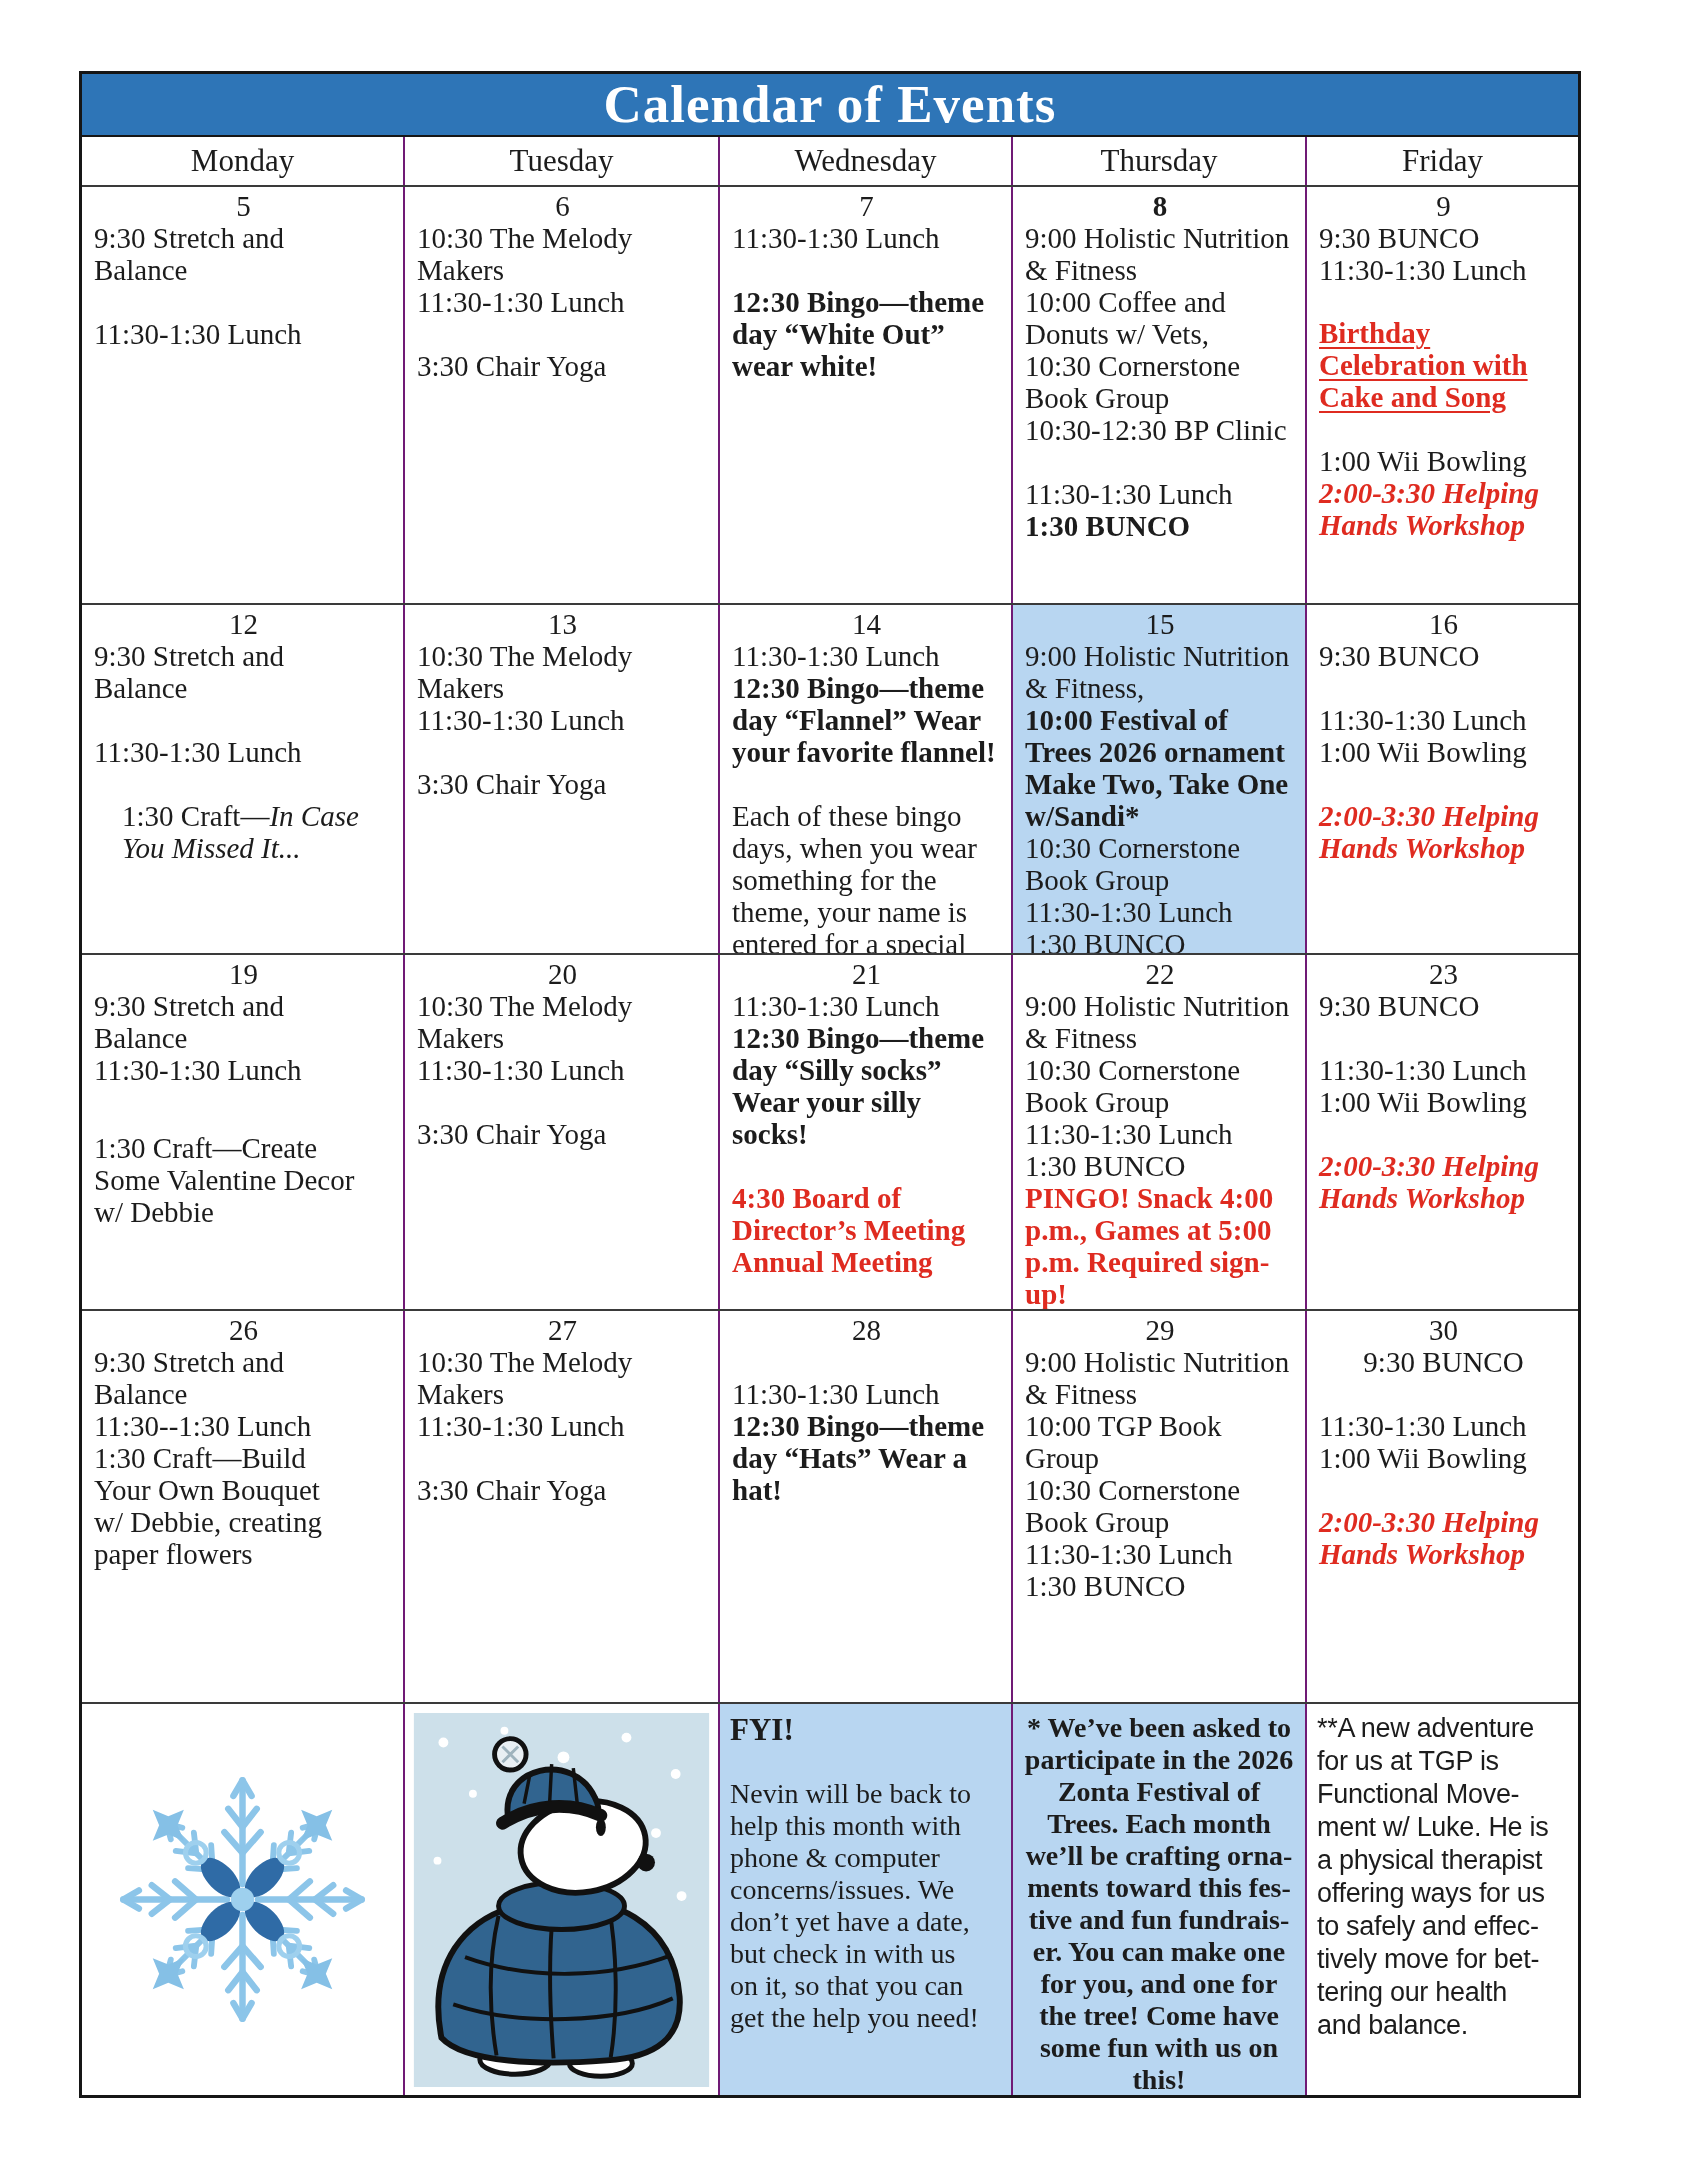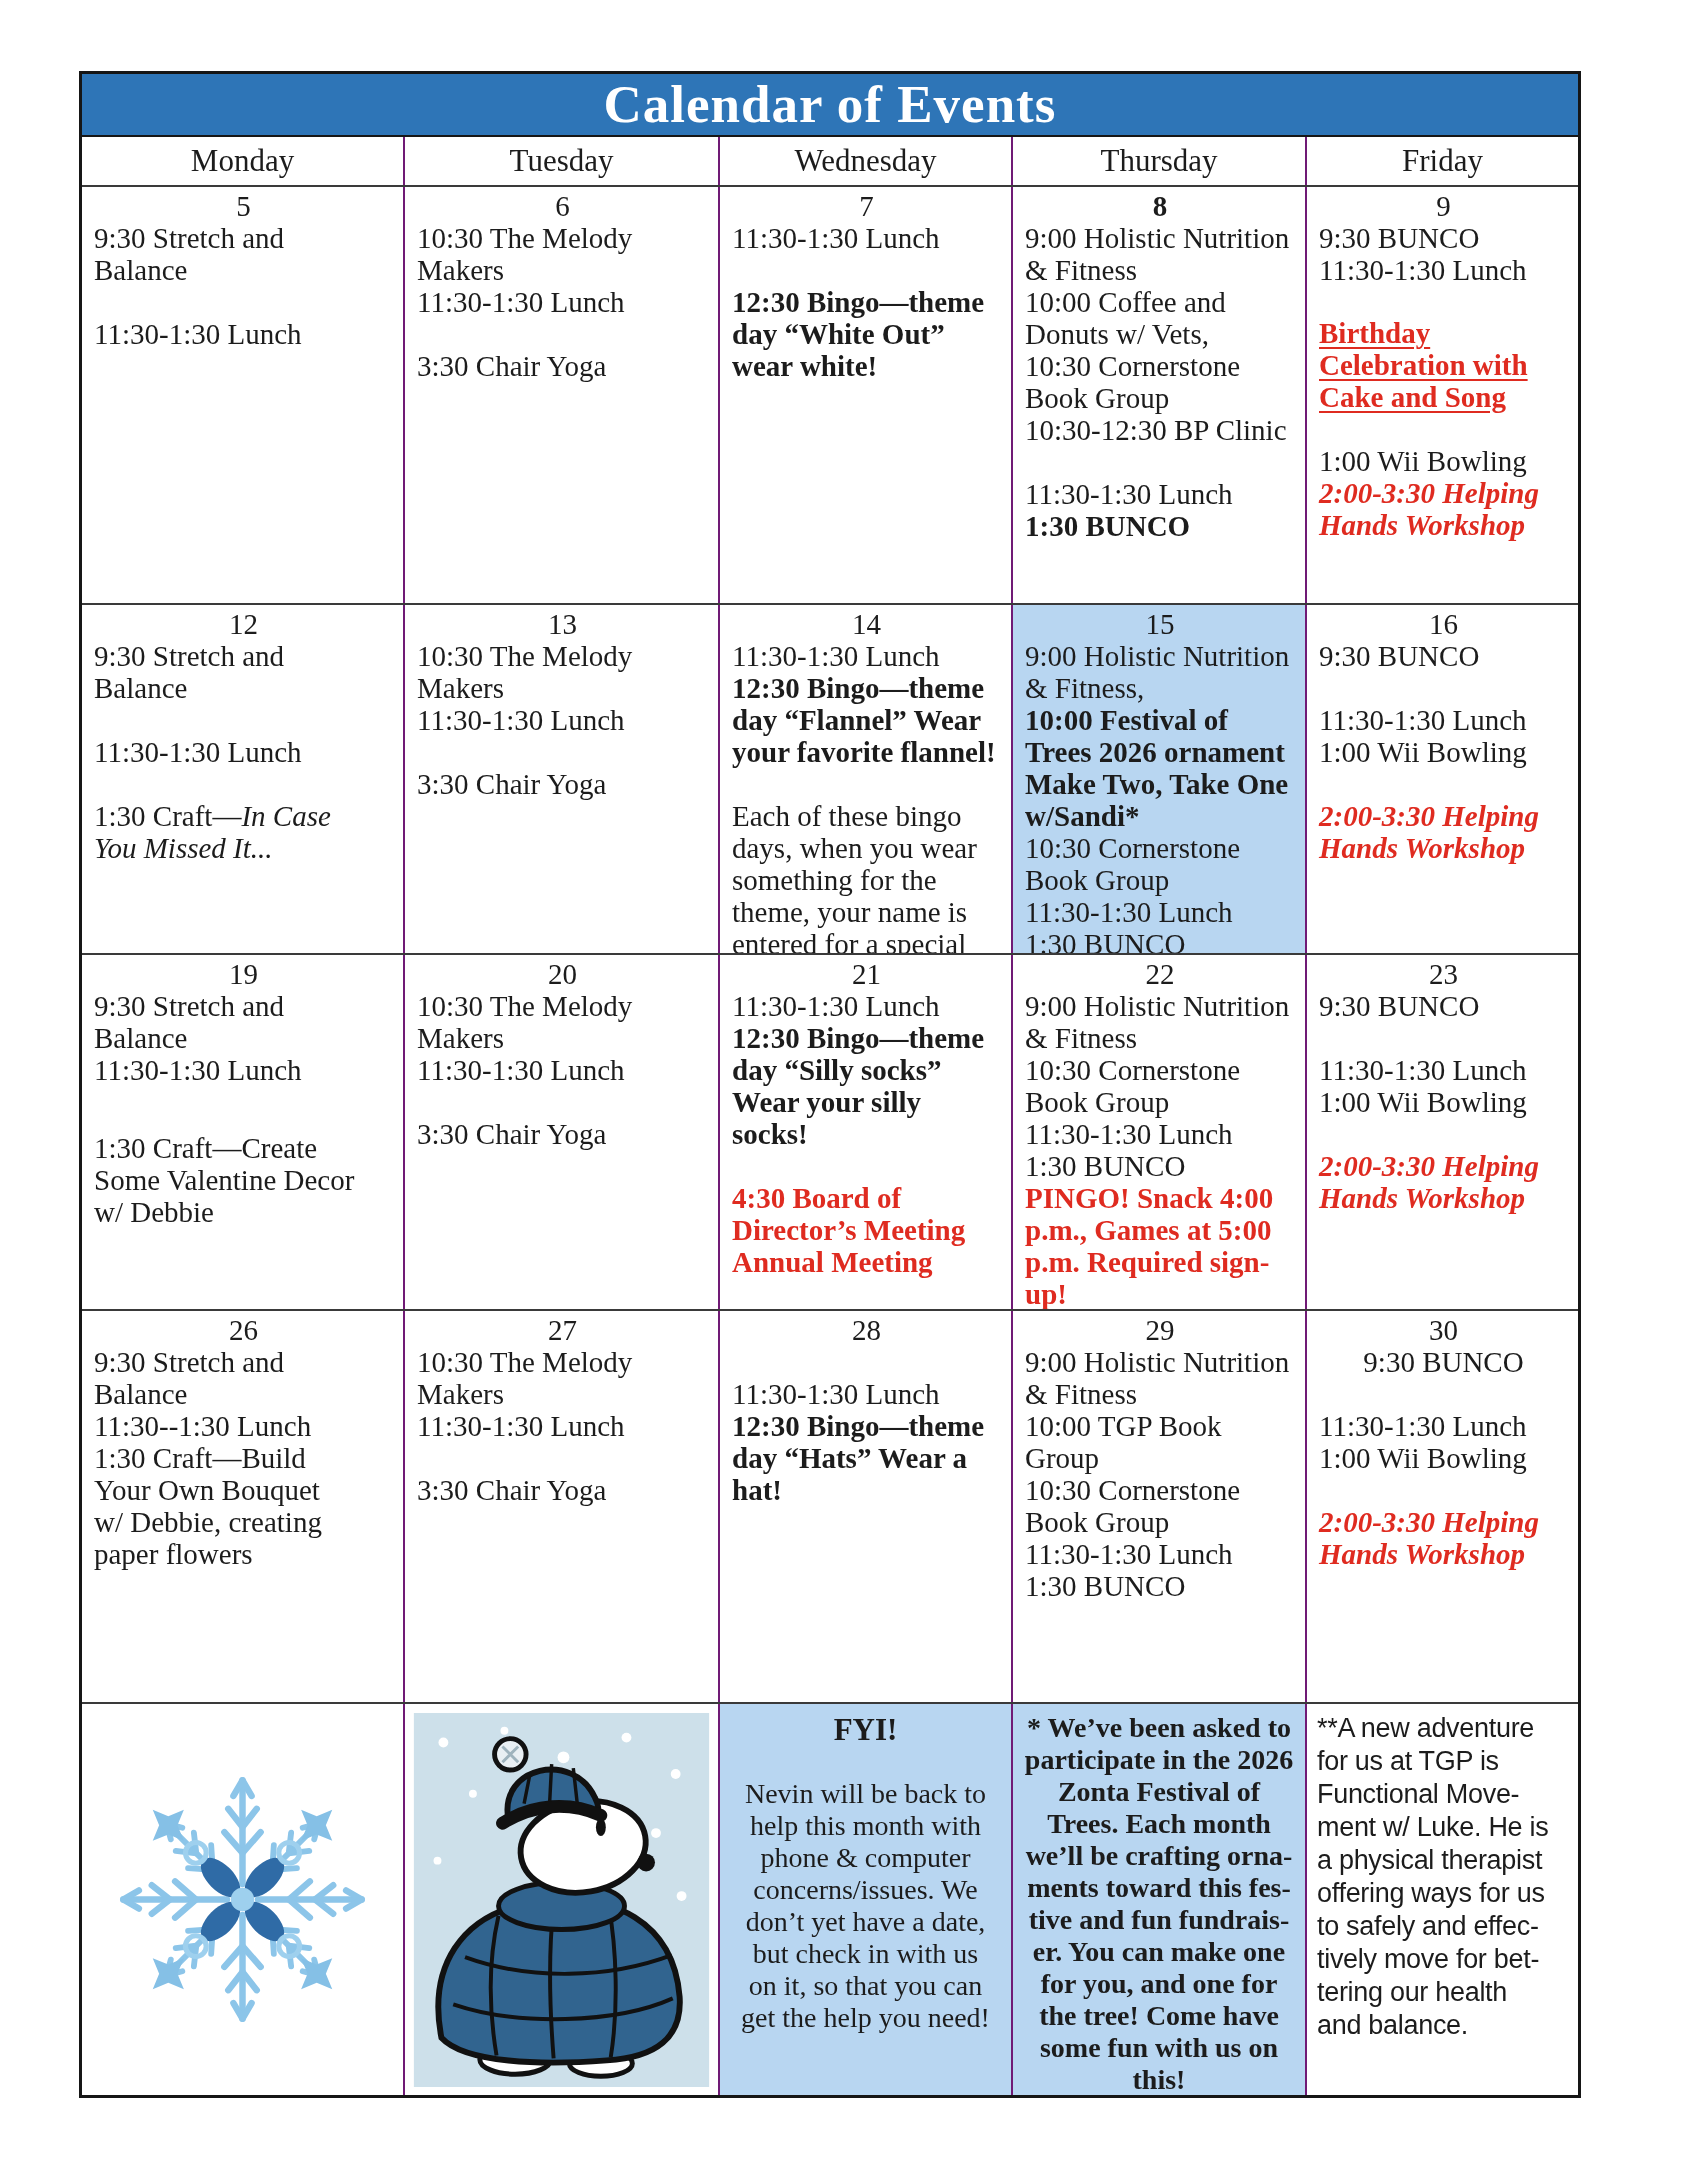--- a/index.html
+++ b/index.html
@@ -24,21 +24,21 @@
   .day-number{text-align:center;font-size:29px;line-height:32px;}
   .day-number.s-bold{font-weight:bold;}
   .event-block{font-size:29px;line-height:32px;white-space:pre-line;}
   .s-bold{font-weight:bold;}
   .s-red-bold{color:var(--red,#df2b20);font-weight:bold;}
   .s-red-bold-underline{color:var(--red,#df2b20);font-weight:bold;text-decoration:underline;text-decoration-thickness:2px;text-underline-offset:4px;}
   .s-red-italic{color:var(--red,#df2b20);font-weight:bold;font-style:italic;}
   .i{font-style:italic;}
   .footer-cell{box-sizing:border-box;padding:8px 10px;}
   .art-cell{display:flex;align-items:center;justify-content:center;}
-  .fyi-cell{background:var(--hl-blue,#b8d6f1);text-align:center;}
+  .fyi-cell{background:var(--hl-blue,#b8d6f1);}
   .fyi-heading{font-weight:bold;font-size:31px;line-height:36px;}
   .fyi-body{font-size:28px;line-height:32px;white-space:pre-line;margin-top:30px;}
   .zonta-cell{background:var(--hl-blue,#b8d6f1);text-align:center;font-weight:bold;font-size:28px;line-height:32px;white-space:pre-line;padding-top:8px;}
   .luke-cell{font-family:"Liberation Sans",sans-serif;font-size:27px;line-height:33px;white-space:pre-line;letter-spacing:-0.3px;padding:8px 6px 8px 10px;}
 </style>
 </head>
 <body>
 
 <div class="page">
   <div class="calendar">
@@ -100,21 +100,21 @@
             <div class="event-block s-red-italic">2:00-3:30 Helping
 Hands Workshop</div>
           </div>
         </div>
         <div class="grid-row week-row">
           <div class="cell day-cell">
             <div class="day-number">12</div>
             <div class="event-block">9:30 Stretch and
 Balance</div>
             <div class="event-block" style="margin-top: 32px;">11:30-1:30 Lunch</div>
-            <div class="event-block" style="margin-top: 32px;"><span>1:30 Craft—</span><span class="i">In Case
+            <div class="event-block" style="margin-top: 32px; margin-left: 28px;"><span>1:30 Craft—</span><span class="i">In Case
 You Missed It...</span></div>
           </div>
           <div class="cell day-cell">
             <div class="day-number">13</div>
             <div class="event-block">10:30 The Melody
 Makers
 11:30-1:30 Lunch</div>
             <div class="event-block" style="margin-top: 32px;">3:30 Chair Yoga</div>
           </div>
           <div class="cell day-cell">

